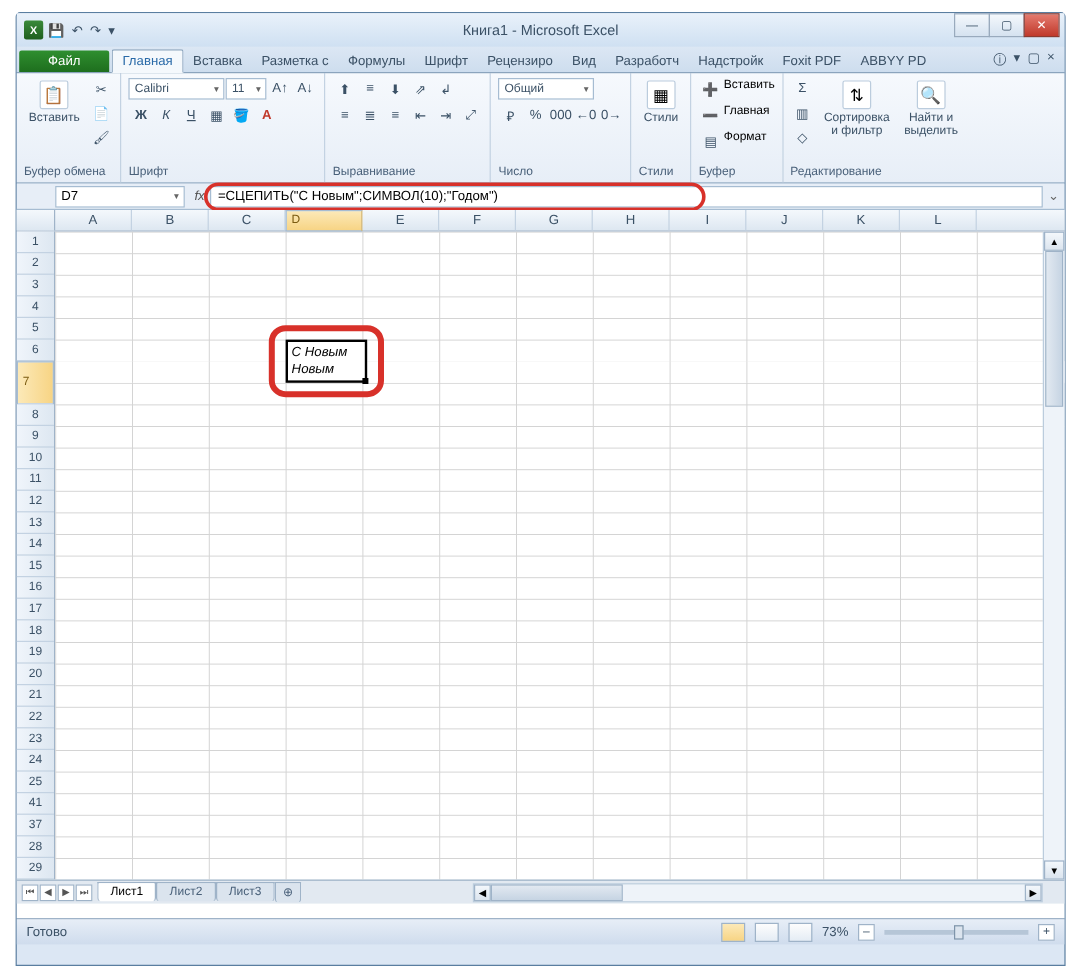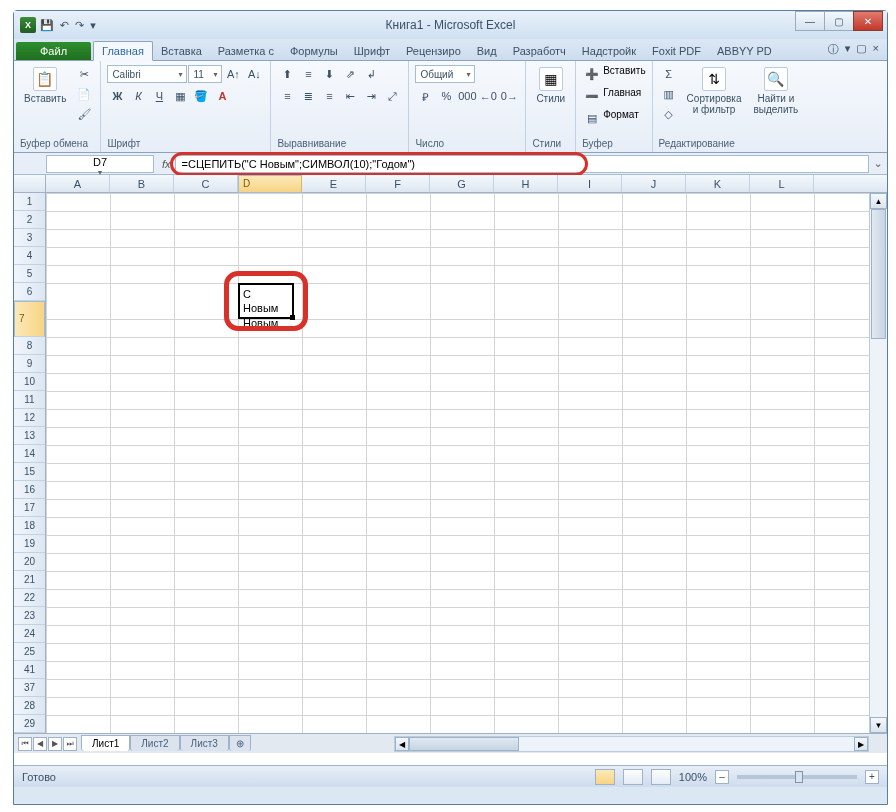--- a/index.html
+++ b/index.html
@@ -33,42 +33,42 @@
 .bigbtn .ic { width:24px;height:24px;border:1px solid #bcd;background:#fff;border-radius:2px;display:flex;align-items:center;justify-content:center;font-size:14px;}
 .bigbtn .txt { font-size:10px; color:#3b5166; text-align:center; line-height:1.1;}
 .rowstack { display:flex;flex-direction:column;gap:2px;}
 .smico { width:20px;height:18px;border:1px solid transparent;display:flex;align-items:center;justify-content:center;font-size:11px;color:#3b5166;cursor:default;}
 .sel { border:1px solid #a6bcd2;background:#fff;font-size:10px;padding:1px 4px;height:18px;display:flex;align-items:center;justify-content:space-between;gap:4px;color:#3b5166;}
 .sel .dd{font-size:8px;color:#666;}
 .srow{display:flex;gap:1px;}
 
 
 .fbar { height: 22px; background: #e7eef7; border-bottom: 1px solid #a6bcd2; display:flex; align-items:center; font-size:11px;}
-.namebox { width:108px; border:1px solid #a6bcd2; background:#fff; height:18px; margin:0 4px 0 32px; display:flex;align-items:center;justify-content:space-between;padding:0 4px;font-size:11px;flex-direction:column;}
+.namebox { width:108px; border:1px solid #a6bcd2; background:#fff; height:18px; margin:0 4px 0 32px; display:flex;align-items:center;justify-content:space-between;padding:0 4px;font-size:11px;}
 .namebox .dd{font-size:8px;color:#666;}
 .fbar .fxgrp{display:flex;align-items:center;gap:4px;margin:0 4px;}
 .fbar .fx{font-style:italic;color:#555;font-size:11px;}
 .formula{flex:1;border:1px solid #a6bcd2;background:#fff;height:18px;display:flex;align-items:center;padding:0 6px;font-size:11px;position:relative;}
 .formula .hl{position:absolute;left:-6px;right:280px;top:-4px;bottom:-4px;border:3px solid #d8312a;border-radius:14px;pointer-events:none;}
 .fbar .exp{width:18px;text-align:center;color:#666;}
 
 
 .gridwrap{position:relative;height:590px;background:#fff;}
 .colhdr{display:flex;height:18px;background:linear-gradient(#f4f8fc,#dde7f1);border-bottom:1px solid #9fb3c8;font-size:11px;}
 .colhdr .corner{width:32px;border-right:1px solid #9fb3c8;background:linear-gradient(#f4f8fc,#dde7f1);}
 .colhdr .ch{width:64px;border-right:1px solid #c3d2e2;text-align:center;color:#3b5166;line-height:18px;}
 .colhdr .ch.sel{background:linear-gradient(#fce9b8,#f7d484);color:#7a5a10;border-right:1px solid #d6b56a;}
 .gridbody{display:flex;}
 .rowhdrs{width:32px;display:flex;flex-direction:column;background:linear-gradient(90deg,#f0f5fb,#dde7f1);border-right:1px solid #9fb3c8;}
 .rh{height:18px;border-bottom:1px solid #c3d2e2;text-align:center;font-size:10px;color:#3b5166;line-height:18px;}
 .rh.sel{background:linear-gradient(90deg,#fce9b8,#f7d484);color:#7a5a10;}
 .rh.tall{height:36px;line-height:36px;}
 .cells{position:relative;flex:1;}
 .gridlines{position:absolute;inset:0;background-image:linear-gradient(to right,#d4d4d4 1px,transparent 1px),linear-gradient(to bottom,#d4d4d4 1px,transparent 1px);background-size:64px 18px;}
-.activewrap{position:absolute;left:192px;top:90px;width:56px;height:36px;}
+.activewrap{position:absolute;left:192px;top:90px;width:68px;height:36px;font-style:italic;}
 .activecell{position:absolute;inset:0;border:2px solid #000;background:#fff;font-size:11px;padding:2px 3px;line-height:1.3;}
 .activecell .fh{position:absolute;right:-3px;bottom:-3px;width:5px;height:5px;background:#000;}
 .redhl{position:absolute;left:-14px;top:-12px;right:-14px;bottom:-12px;border:5px solid #d8312a;border-radius:14px;pointer-events:none;}
 
 .row7patch{position:absolute;left:0;top:108px;right:0;height:18px;background:#fff;}
 .row7patch::before{content:"";position:absolute;inset:0;background-image:linear-gradient(to right,#d4d4d4 1px,transparent 1px);background-size:64px 18px;}
 
 
 .sheetbar{height:20px;background:#e2e9f1;border-top:1px solid #9fb3c8;display:flex;align-items:center;font-size:10px;position:relative;}
 .sheetbar .nav{display:flex;gap:1px;padding:0 4px;}
@@ -193,21 +193,21 @@
           <div class="smico">⇤</div>
           <div class="smico">⇥</div>
           <div class="smico">⤢</div>
         </div>
       </div>
       <div class="label">Выравнивание</div>
     </div>
 
     <div class="rgroup">
       <div class="body rowstack">
-        <div class="sel" style="width:60px">
+        <div class="sel" style="width:80px">
             <span>Общий</span>
             <span class="dd">▾</span>
           </div>
         <div class="srow">
           <div class="smico">₽</div>
           <div class="smico">%</div>
           <div class="smico">000</div>
           <div class="smico">←0</div>
           <div class="smico">0→</div>
         </div>
@@ -365,21 +365,21 @@
       </div>
     </div>
   </div>
 
   <div class="status">
     <span>Готово</span>
     <div class="right">
       <div class="viewbtn active"></div>
       <div class="viewbtn"></div>
       <div class="viewbtn"></div>
-      <span>100%</span>
+      <span>73%</span>
       <div class="minus">–</div>
       <div class="zoomslider">
           <div class="zth"></div>
         </div>
       <div class="plus">+</div>
     </div>
   </div>
 
 </div>
 

